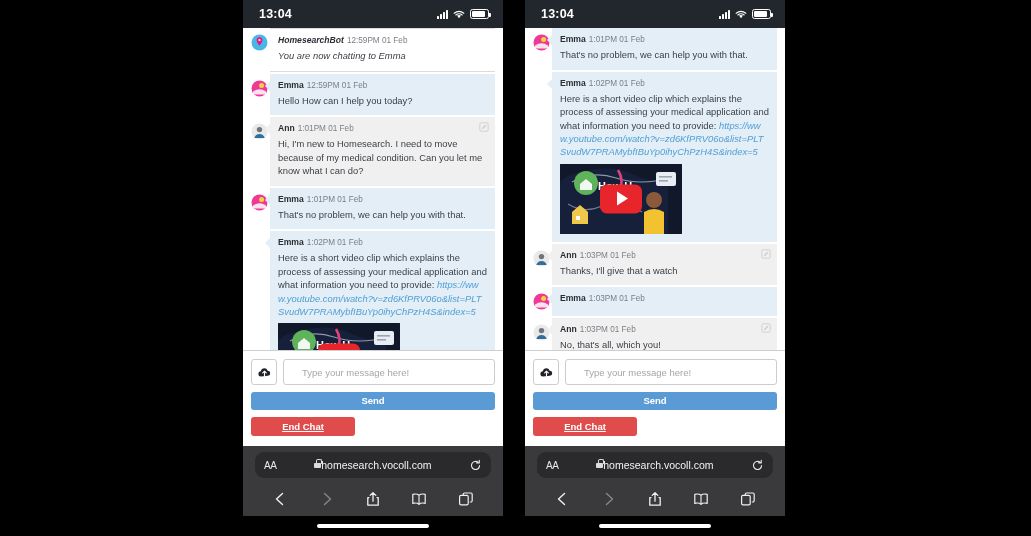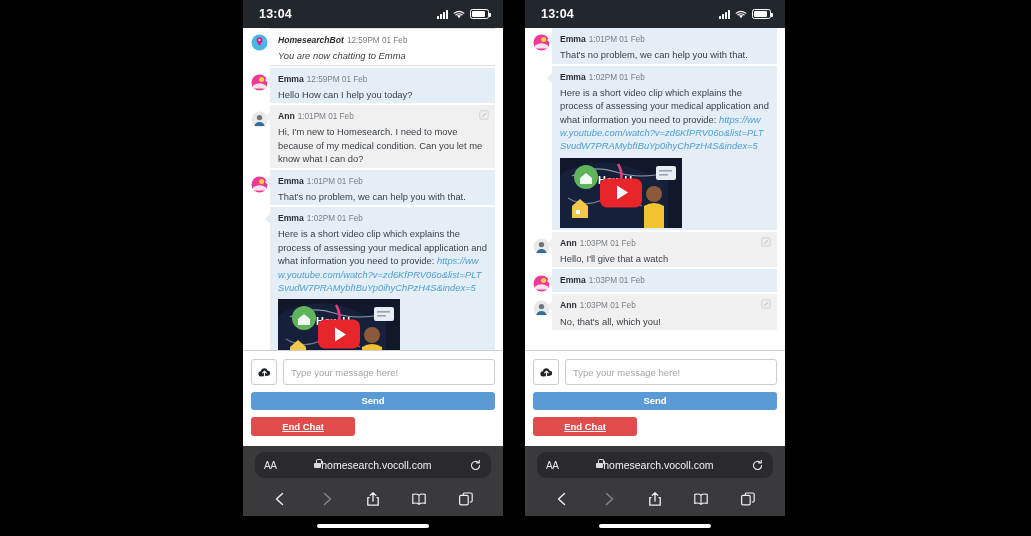--- a/index.html
+++ b/index.html
@@ -51,21 +51,21 @@
   .msg { display: flex; align-items: flex-start; position: relative; padding: 0 0 0 0; }
   .msg + .msg { margin-top: 2px; }
 
   .avatar { width: 17px; height: 17px; flex: 0 0 17px; margin-top: 6px; margin-right: 2px; position: relative; }
   .avatar svg { display:block; width:17px; height:17px; }
   .avatar.spacer { background: transparent; }
 
   .bubblewrap { flex: 1 1 auto; position: relative; }
   .bubble {
     position: relative;
-    padding: 5px 8px 2px 8px;
+    padding: 5px 8px 8px 8px;
     font-size: 9.3px; line-height: 13.2px; color: #3a3f45;
   }
   .bubble.blue  { background: #e3eef7; }
   .bubble.gray  { background: #f0f0f0; }
   .bubble.plain { background: #fff; }
   .bubble.blue::before, .bubble.gray::before {
     content:''; position:absolute; left:-5px; top: 7px;
     border-top: 5px solid transparent; border-bottom: 5px solid transparent;
   }
   .bubble.blue::before  { border-right: 5px solid #e3eef7; }
@@ -107,21 +107,21 @@
   
   .composer { border-top: 1px solid #cfcfcf; background:#fff; padding: 8px 8px 0 8px; }
   .row1 { display:flex; align-items:flex-start; gap: 6px; }
   .upload-btn {
     width: 26px; height: 26px; border:1px solid #cdcdcd; border-radius: 3px; background:#fff;
     display:flex; align-items:center; justify-content:center; flex: 0 0 26px;
   }
   .upload-btn svg { width:15px; height:15px; display:block; }
   .msg-input {
     flex: 1 1 auto; height: 26px; border:1px solid #cdcdcd; border-radius: 3px;
-    font-size: 9.5px; color: #9a9a9a; padding: 0 7px; background:#fff;
+    font-size: 9.5px; color: #9a9a9a; padding: 0 18px; background:#fff;
     font-family: "Liberation Sans", sans-serif;
   }
   .msg-input::placeholder { color: #a6a6a6; }
   .phone.left .msg-input { height: 26px; }
   .btn {
     display:block; border: none; border-radius: 3px; color: #fff;
     font-size: 9.5px; font-weight: 700; cursor: pointer;
     font-family: "Liberation Sans", sans-serif;
   }
   .send-btn { width: 100%; height: 18px; background: #5b9bd5; margin-top: 7px; line-height: 18px; }
@@ -453,21 +453,21 @@
             <div class="bubble gray">
               <span class="edit-icon">
                 <svg viewBox="0 0 12 12">
                     <rect x="1" y="1" width="10" height="10" rx="1.5" fill="none" stroke="#888" stroke-width="1"></rect>
                     <path d="M4 8l4.2-4.2 0 0" stroke="#888" stroke-width="1.6" fill="none"></path>
                   </svg>
               </span>
               <div class="meta">
                 <span class="who">Ann</span><span class="when">1:03PM 01 Feb</span>
               </div>
-              <div class="body">Hello, I'll give that a watch</div>
+              <div class="body">Thanks, I'll give that a watch</div>
             </div>
           </div>
         </div>
 
         <div class="msg">
           <span class="avatar">
             <svg viewBox="0 0 17 17">
                 <circle cx="8.5" cy="8.5" r="8" fill="#ec3a96"></circle>
                 <circle cx="10.6" cy="5.4" r="2.5" fill="#f4d33a"></circle>
                 <path d="M2 11.5q6.5-4.5 13 0v3H2z" fill="#ffffff" opacity=".85"></path>

